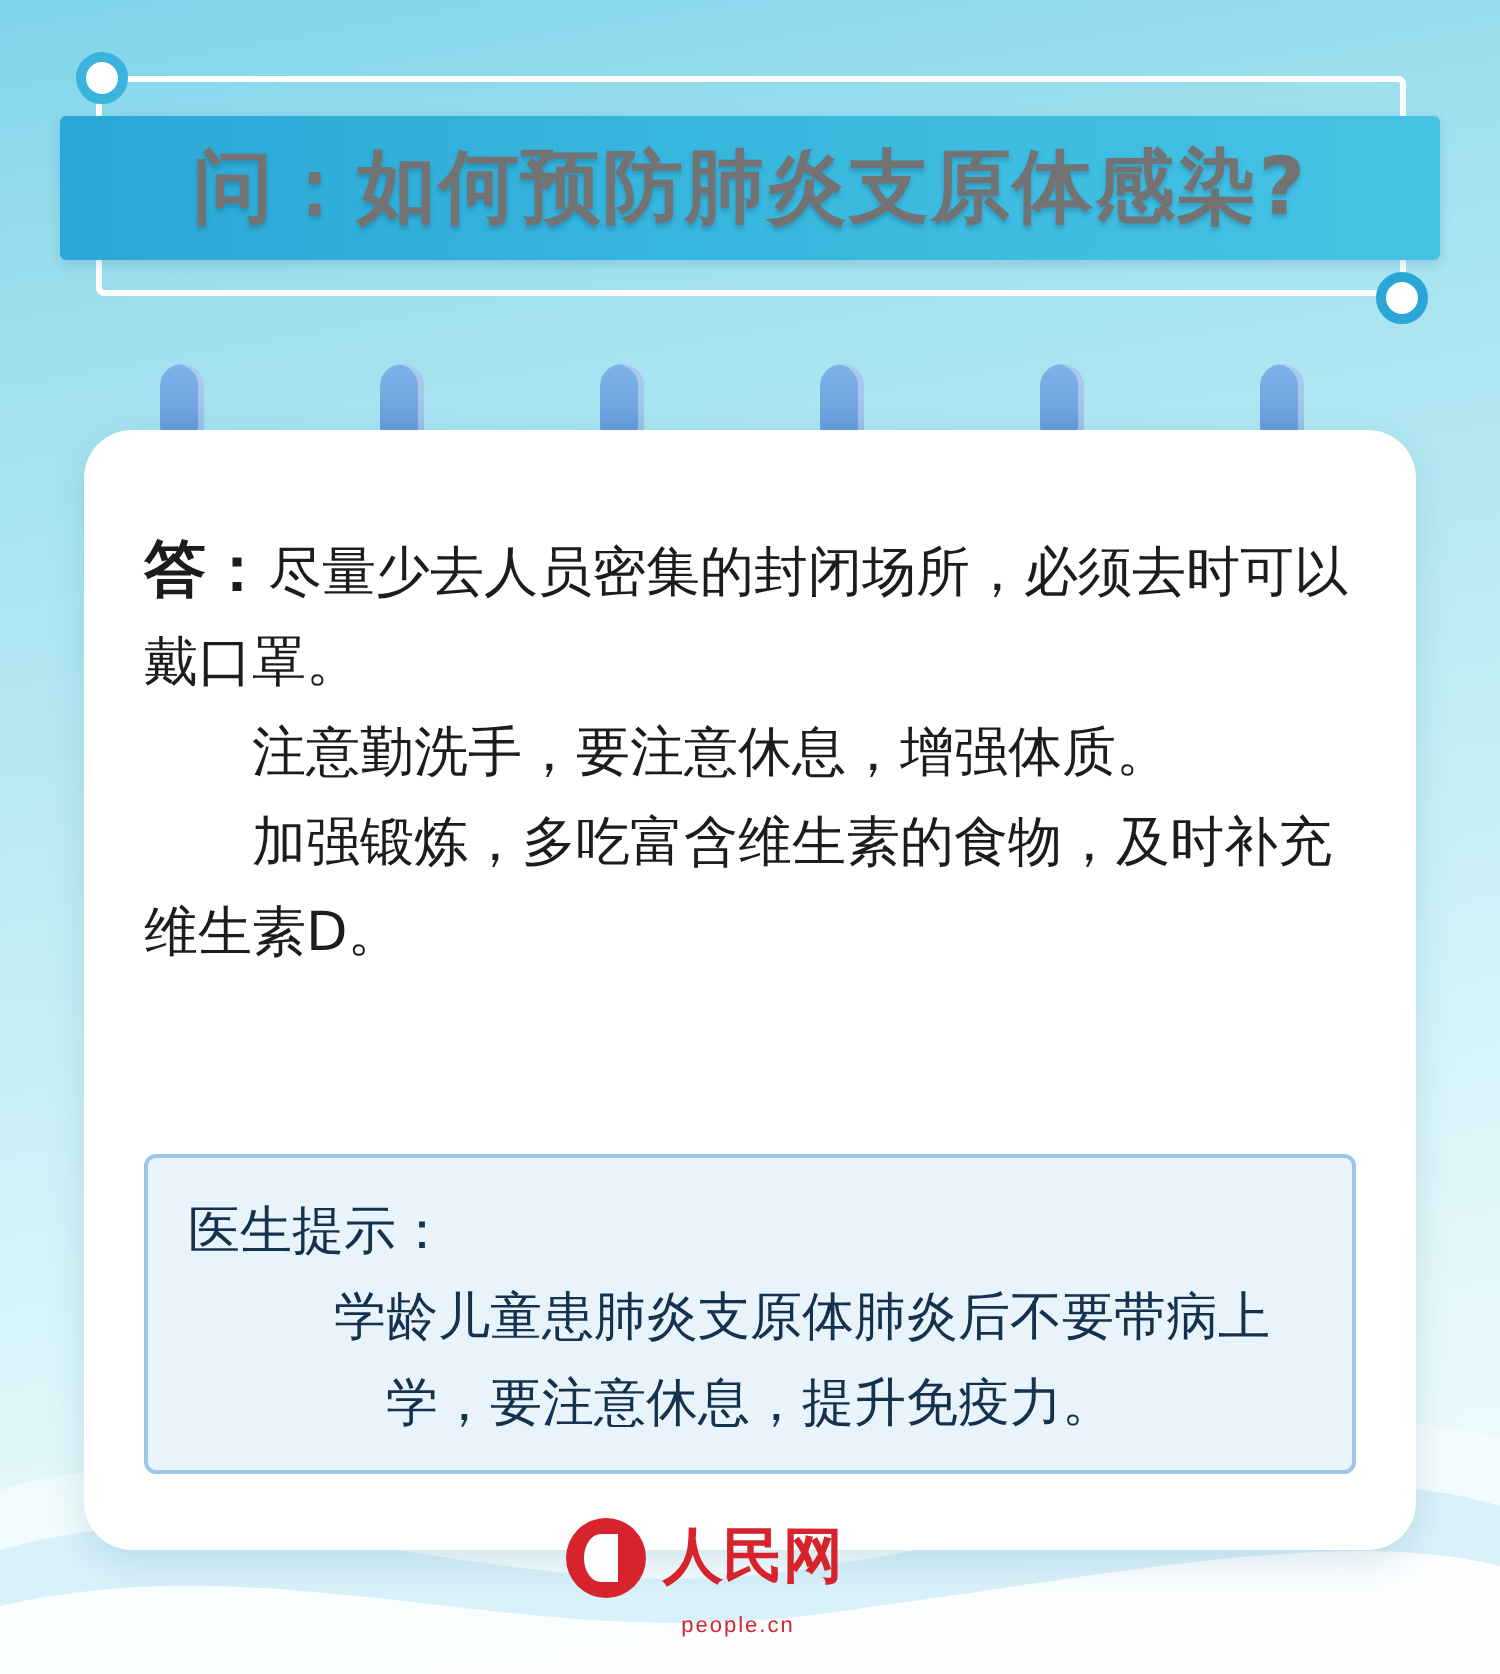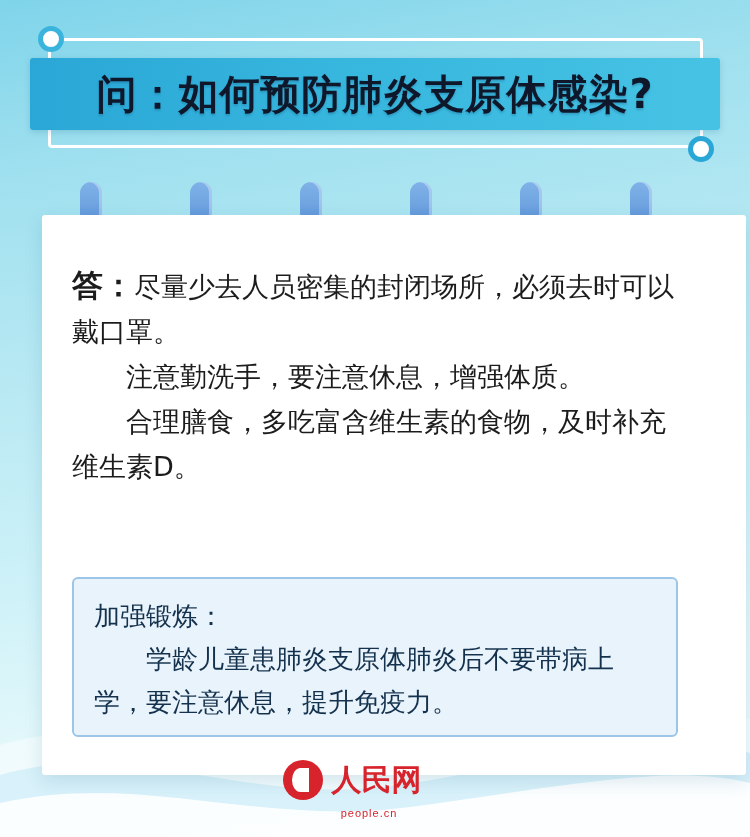--- a/index.html
+++ b/index.html
@@ -54,21 +54,21 @@
     box-shadow: 0 2px 6px rgba(20,90,130,0.18);
   }
   .header-title {
     position: absolute;
     left: 0;
     top: 32px;
     width: 690px;
     height: 72px;
     line-height: 72px;
     text-align: center;
-    color: #0f172a;
+    color: #737373;
     font-size: 40px;
     font-weight: bold;
     letter-spacing: 1px;
     font-family: "DejaVu Sans", "Liberation Sans", sans-serif;
     text-shadow: 0 2px 2px rgba(10,70,110,0.25);
     white-space: nowrap;
   }
   .dot {
     position: absolute;
     width: 26px;
@@ -109,23 +109,22 @@
   }
 
   
   .card {
     position: absolute;
     left: 42px;
     top: 215px;
     width: 666px;
     height: 560px;
     background: #ffffff;
-    border-radius: 3px;
+    border-radius: 24px;
     box-shadow: 0 6px 18px rgba(40,110,150,0.16);
-    padding-left: 38px;
   }
   .card-body {
     position: absolute;
     left: 30px;
     top: 48px;
     width: 606px;
   }
   .para {
     font-family: "DejaVu Sans", "Liberation Sans", sans-serif;
     font-size: 27px;
@@ -153,21 +152,21 @@
     border-radius: 6px;
     padding: 16px 20px 0 20px;
   }
   .tip-line {
     font-family: "DejaVu Sans", "Liberation Sans", sans-serif;
     font-size: 26px;
     line-height: 43px;
     color: #14324d;
     margin: 0;
   }
-  .tip-line.indent { text-indent: 52px; }
+  .tip-line.indent { text-indent: 52px; text-align: center; }
 
   
   .footer {
     position: absolute;
     left: 0;
     bottom: 18px;
     width: 704px;
     text-align: center;
   }
   .logo-wrap {
@@ -234,25 +233,25 @@
   <div class="ring" style="left:240px; top:0;"></div>
   <div class="ring" style="left:350px; top:0;"></div>
   <div class="ring" style="left:460px; top:0;"></div>
   <div class="ring" style="left:570px; top:0;"></div>
 </div>
 
 <div class="card">
   <div class="card-body">
     <p class="para"><span class="ans-label">答：</span><span>尽量少去人员密集的封闭场所，必须去时可以戴口罩。</span></p>
     <p class="para indent">注意勤洗手，要注意休息，增强体质。</p>
-    <p class="para indent">合理膳食，多吃富含维生素的食物，及时补充维生素D。</p>
+    <p class="para indent">加强锻炼，多吃富含维生素的食物，及时补充维生素D。</p>
   </div>
 
   <div class="tipbox">
-    <p class="tip-line">加强锻炼：</p>
+    <p class="tip-line">医生提示：</p>
     <p class="tip-line indent">学龄儿童患肺炎支原体肺炎后不要带病上学，要注意休息，提升免疫力。</p>
   </div>
 </div>
 
 <div class="footer">
   <span class="logo-wrap">
     <span class="logo-mark"></span>
     <span class="logo-text">人民网</span>
   </span>
   <span class="logo-sub">people.cn</span>

